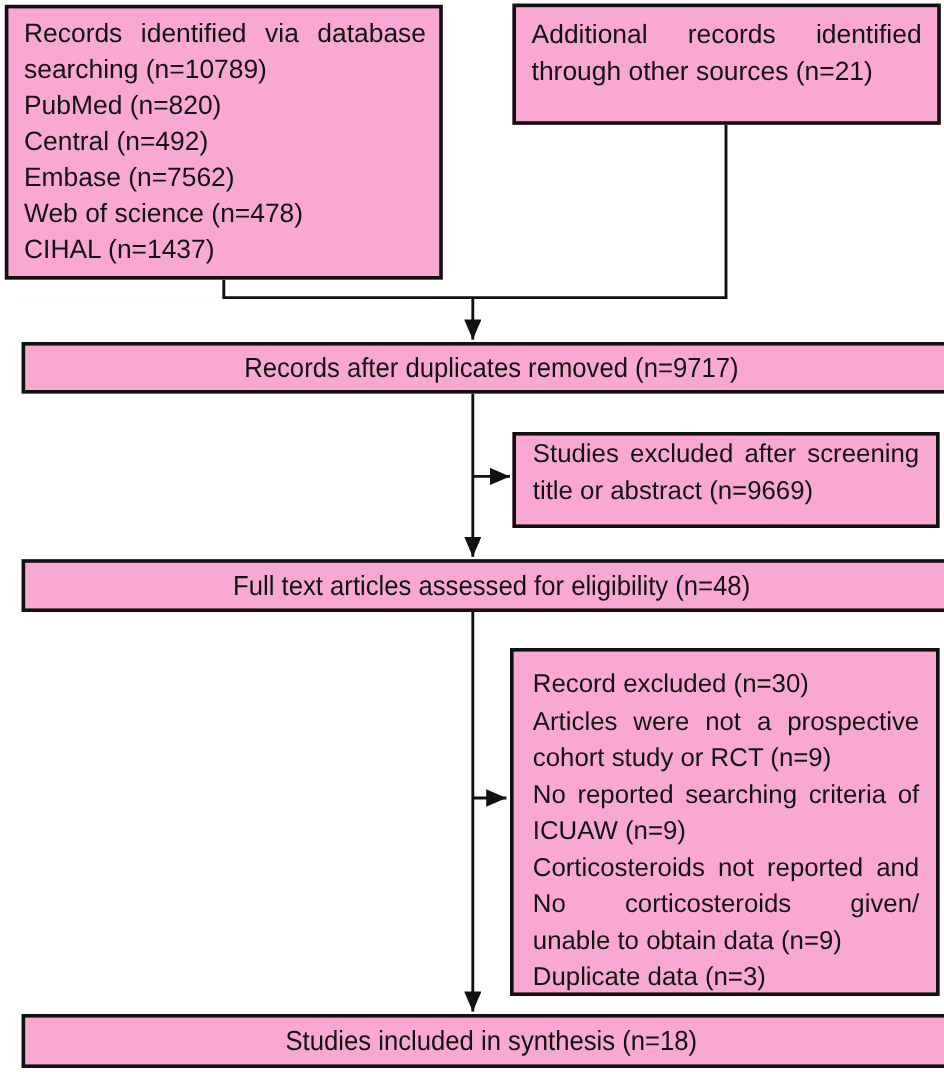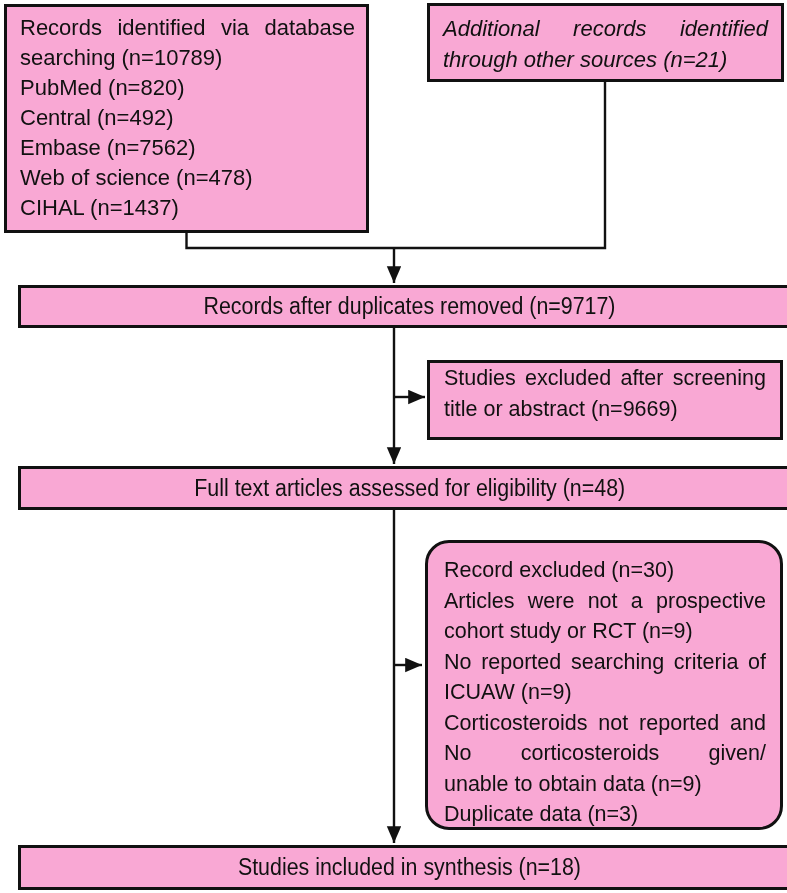--- a/index.html
+++ b/index.html
@@ -27,33 +27,33 @@
   .ln { white-space: normal; }
   .j  { text-align: justify; text-align-last: justify; }
 
   
   .b-identification {
     left: 4px; top: 4px; width: 365px; height: 229px;
     padding: 6px 11px 0 13px;
     font-size: 22px; line-height: 30px;
   }
   .b-additional {
-    left: 427px; top: 3px; width: 357px; height: 79px;
+    left: 427px; top: 3px; width: 357px; height: 101px;
     padding: 7px 13px 0 13px;
-    font-size: 22px; line-height: 31px; font-style: italic;
+    font-size: 22px; line-height: 31px;
   }
   .b-screening-excluded {
     left: 427px; top: 360px; width: 356px; height: 80px;
     padding: 0 14px 0 14px;
     font-size: 21.5px; line-height: 31px;
   }
   .b-fulltext-excluded {
     left: 425px; top: 540px; width: 358px; height: 290px;
     padding: 12px 14px 0 16px;
-    font-size: 21.5px; line-height: 30.5px; border-radius: 24px;
+    font-size: 21.5px; line-height: 30.5px;
   }
 
   
   .wide {
     left: 2px; width: 783px;
     display: flex; align-items: center; justify-content: center;
     text-align: center;
     margin-left: 16px;
   }
   .b-duplicates { top: 285px; height: 43px; }

